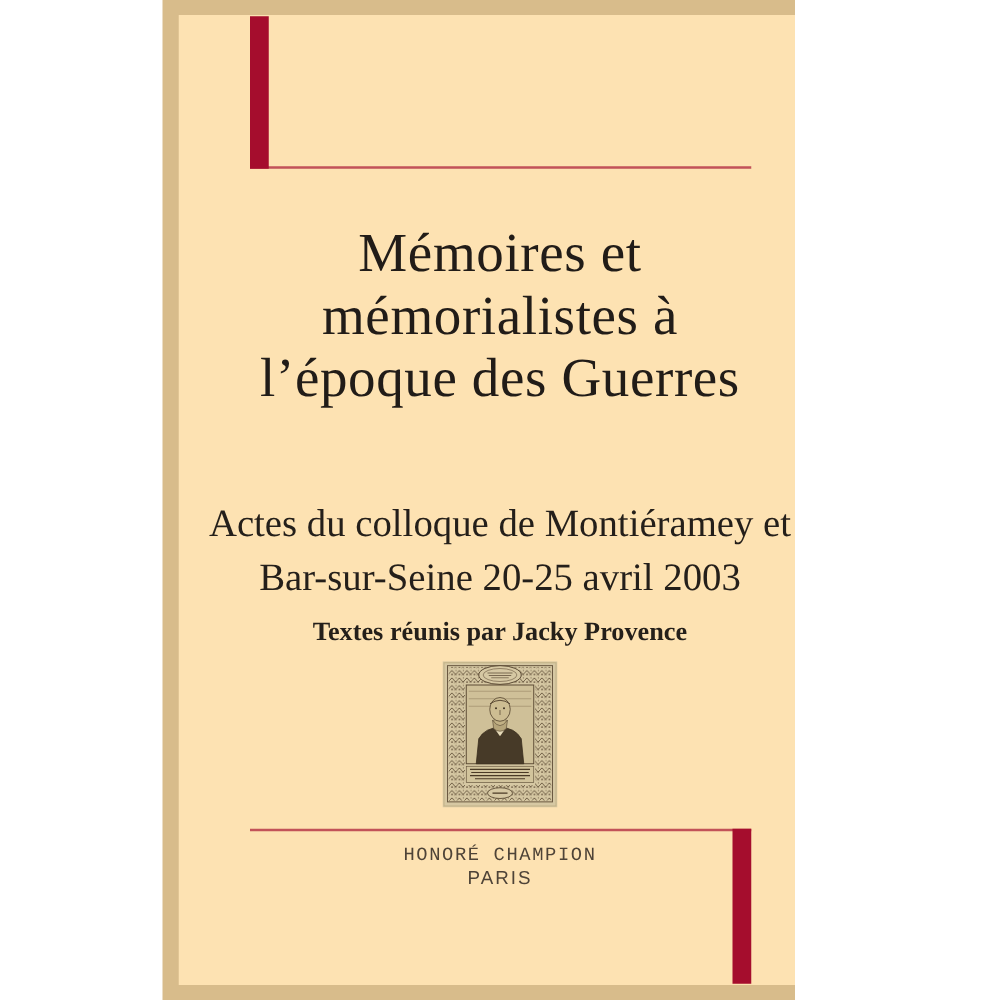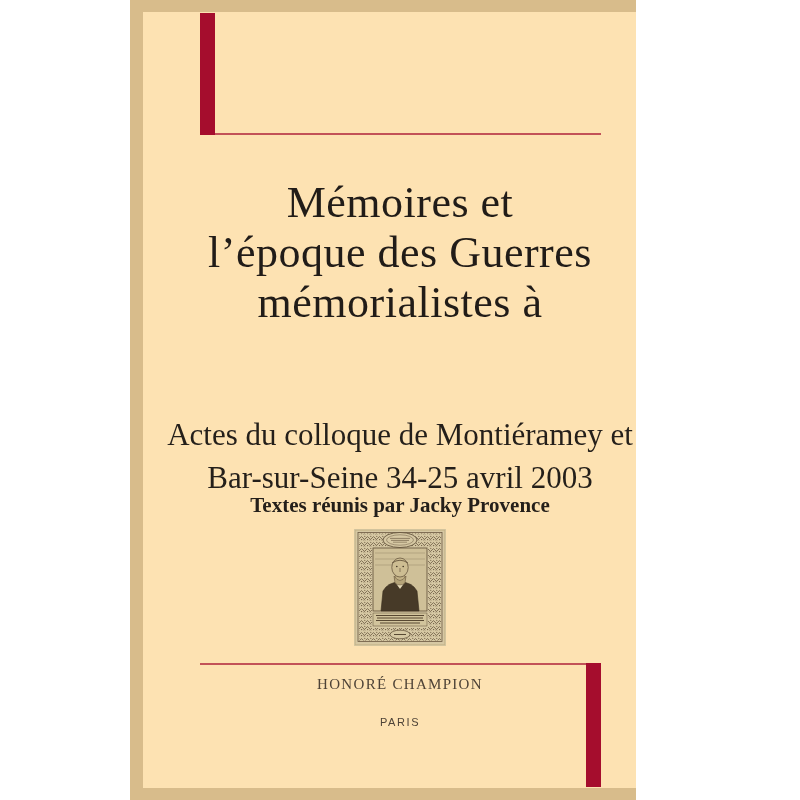--- a/index.html
+++ b/index.html
@@ -61,21 +61,20 @@
   }
   .subtitle-block {
     position: absolute;
     left: 0;
     top: 397px;
     width: 100%;
     text-align: center;
     font-size: 31px;
     line-height: 43px;
     color: #241f1a;
-    margin-top: 16px;
   }
   .byline {
     position: absolute;
     left: 0;
     top: 493px;
     width: 100%;
     text-align: center;
     font-size: 21px;
     line-height: 24px;
     font-weight: 700;
@@ -87,59 +86,58 @@
     top: 529px;
     width: 92px;
     height: 117px;
   }
   .publisher {
     position: absolute;
     left: 0;
     top: 677px;
     width: 100%;
     text-align: center;
-    font-family: Liberation Serif, serif;
+    font-family: Liberation Mono, monospace;
     font-size: 15px;
     line-height: 15px;
     letter-spacing: 1.3px;
     color: #4e4337;
   }
   .city {
     position: absolute;
     left: 0;
     top: 697px;
     width: 100%;
     text-align: center;
     font-family: "Liberation Sans", "DejaVu Sans", sans-serif;
-    font-size: 11px;
+    font-size: 15px;
     line-height: 11px;
     letter-spacing: 1.6px;
     color: #4e4337;
-    margin-top: 20px;
   }
 </style>
 </head>
 <body>
 
 <div class="page">
   <div class="cover">
     <div class="cover-inner"></div>
 
     <div class="accent-rule rule-top"></div>
     <div class="accent-bar bar-top-left"></div>
 
     <div class="title-block">
       <div>Mémoires et</div>
+      <div>mémorialistes à</div>
       <div>l’époque des Guerres</div>
-      <div>mémorialistes à</div>
     </div>
 
     <div class="subtitle-block">
       <div>Actes du colloque de Montiéramey et</div>
-      <div>Bar-sur-Seine 34-25 avril 2003</div>
+      <div>Bar-sur-Seine 20-25 avril 2003</div>
     </div>
 
     <div class="byline">Textes réunis par Jacky Provence</div>
 
     <svg class="vignette" viewBox="0 0 92 117" xmlns="http://www.w3.org/2000/svg">
       <defs>
         <pattern id="orn" width="6" height="6" patternUnits="userSpaceOnUse">
           <path d="M0 3 Q1.5 0.2 3 3 T6 3" stroke="#5c4b35" stroke-width="0.7" fill="none"></path>
           <circle cx="1.6" cy="4.6" r="0.7" fill="#6b5941"></circle>
           <path d="M3.2 5.4 q1 -1.4 2.2 0" stroke="#6b5941" stroke-width="0.5" fill="none"></path>

